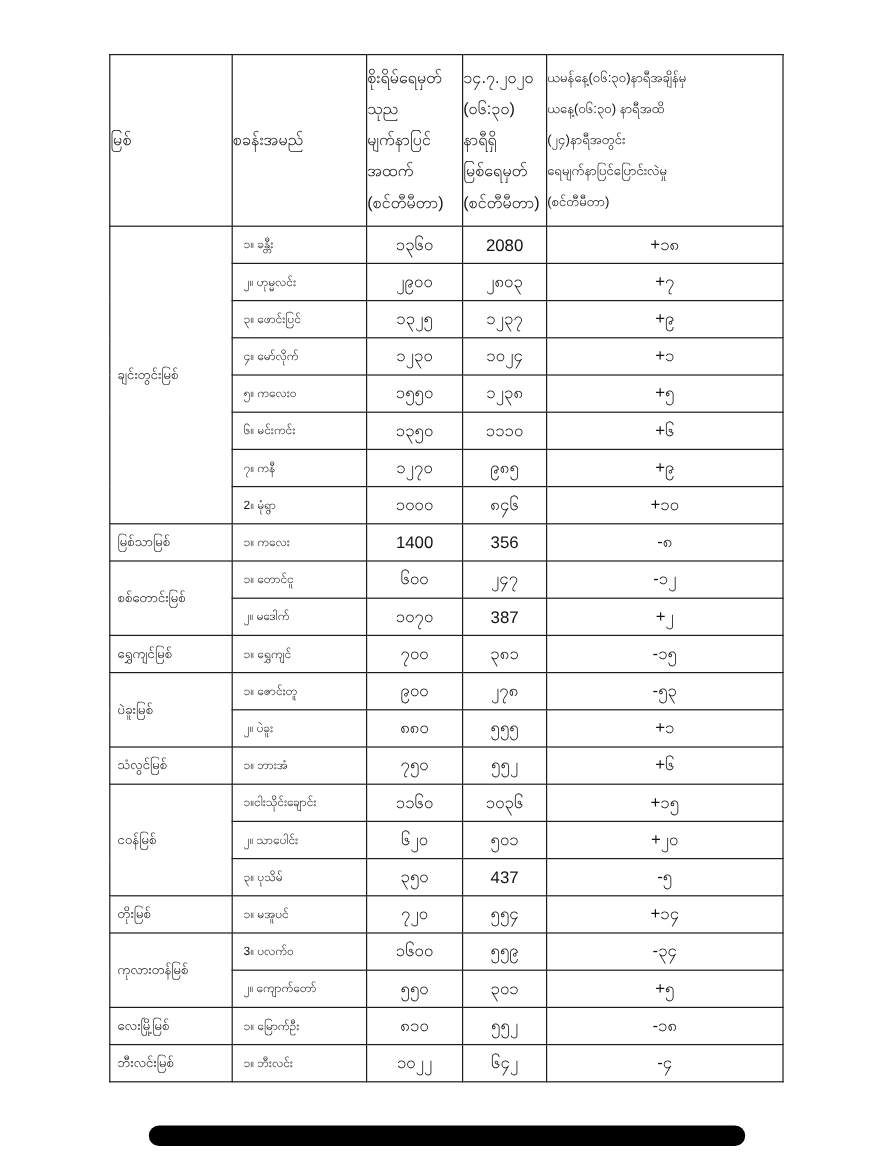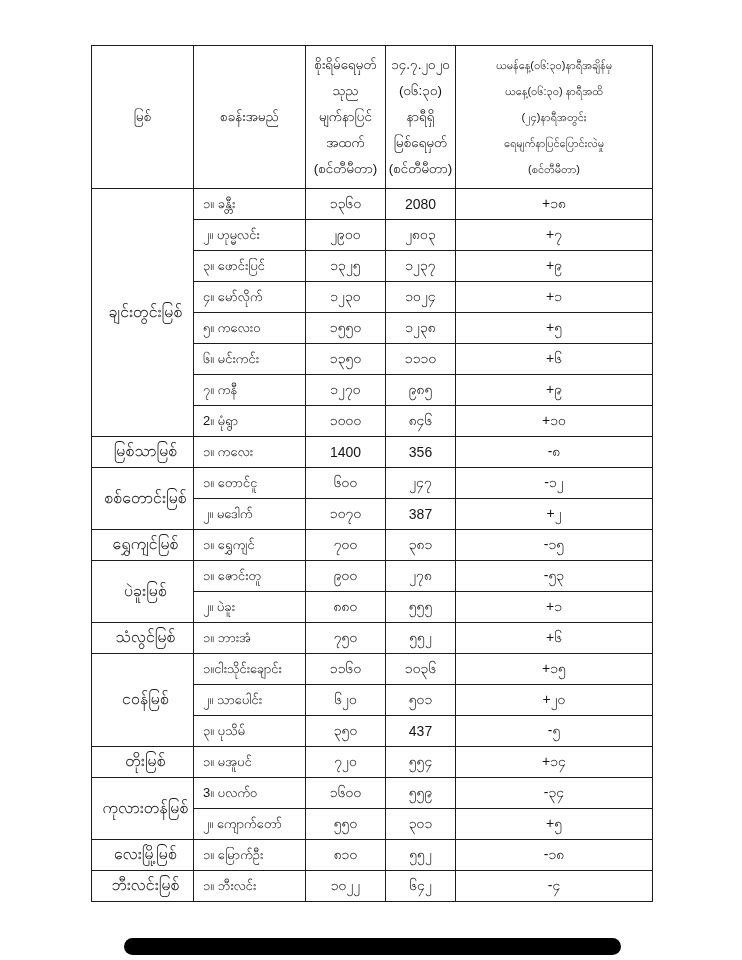--- a/index.html
+++ b/index.html
@@ -25,35 +25,35 @@
     vertical-align: middle;
     overflow: hidden;
   }
   .wl-table thead tr { height: 143px; }
   .wl-table tbody tr { height: 31px; }
 
   .wl-table th {
     font-weight: normal;
     font-size: 13.5px;
     line-height: 26px;
-    text-align: center;
+    text-align: left;
     white-space: pre-line;
   }
   th.change-h { font-size: 11px; line-height: 26px; }
 
   .wl-table td { font-size: 14px; }
   td.river-cell {
-    text-align: center;
+    text-align: left;
     padding-left: 6px;
-    font-size: 16px;
+    font-size: 11px;
   }
   td.station-cell {
     text-align: left;
     padding-left: 9px;
-    font-size: 13px;
+    font-size: 10px;
     white-space: nowrap;
   }
   td.num-cell { text-align: center; }
 
   .bottom-bar {
     position: absolute;
     left: 124px; top: 938px;
     width: 497px; height: 17px;
     border-radius: 9px;
     background: #000000;

